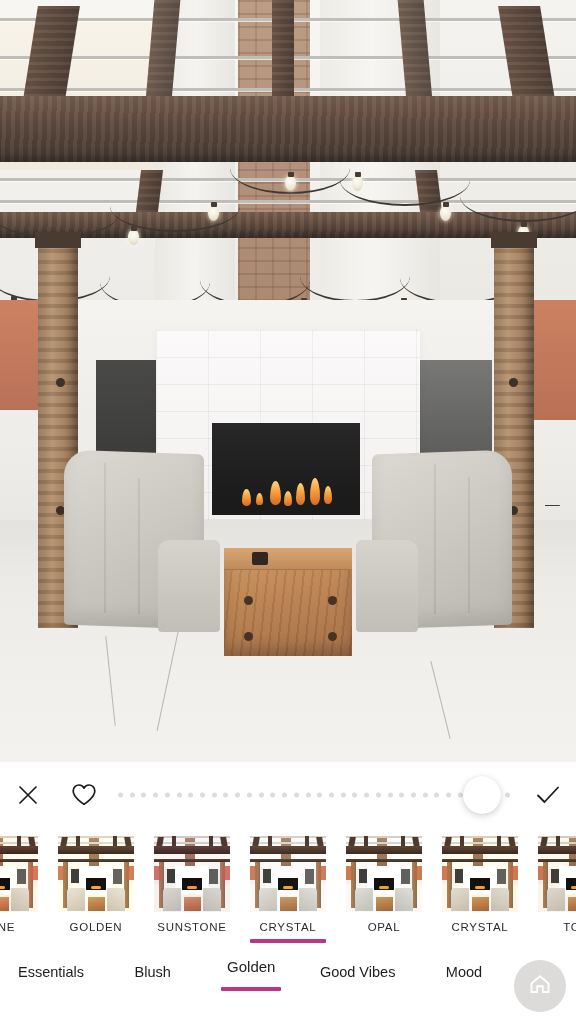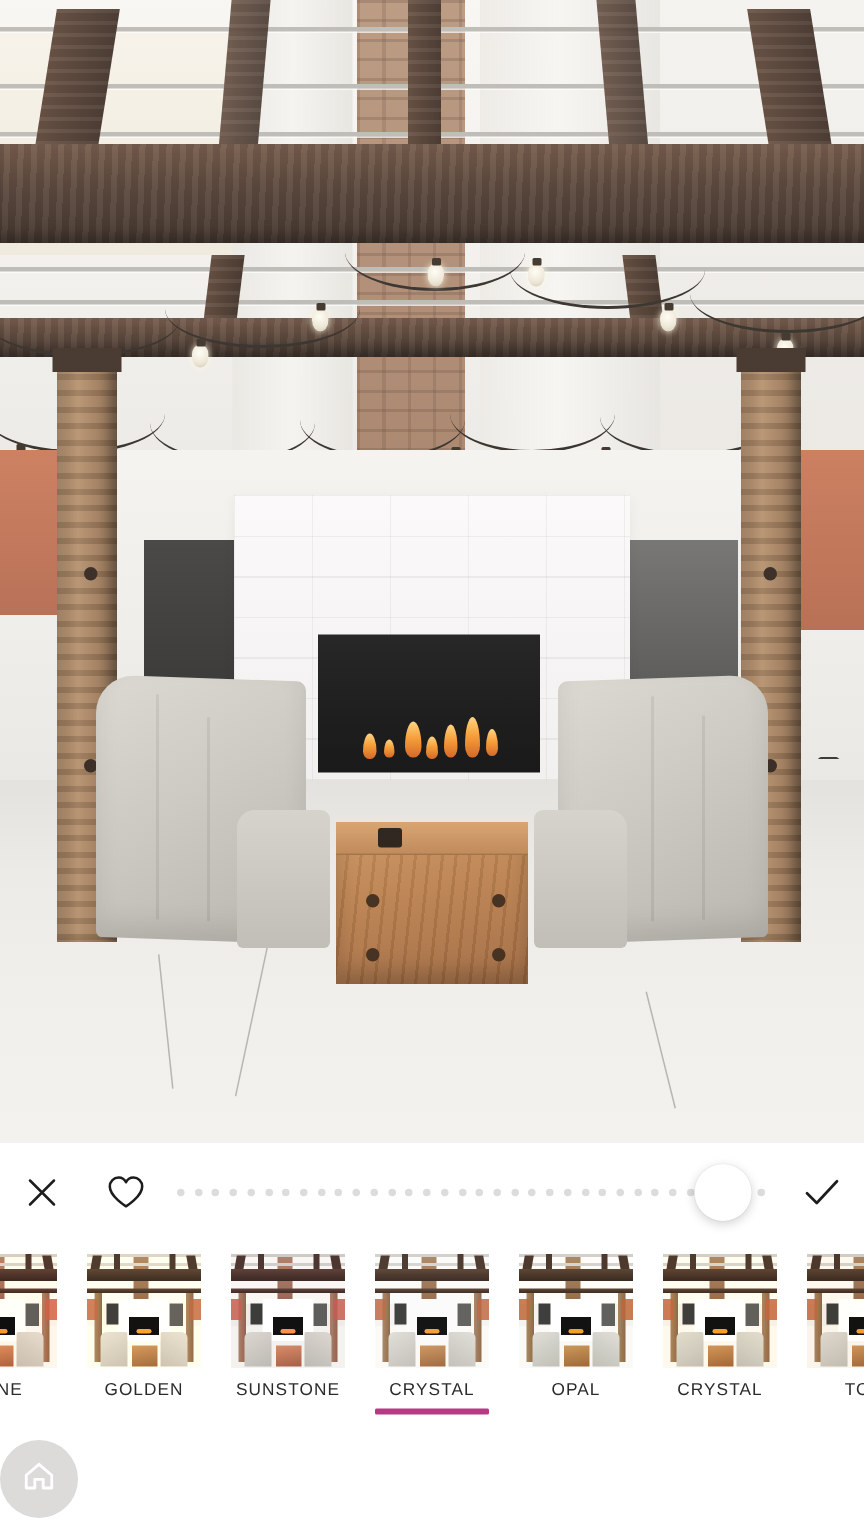--- a/index.html
+++ b/index.html
@@ -787,20 +787,42 @@
               <div style="position:absolute;left:30px;top:61px;width:17px;height:14px;background:linear-gradient(170deg,#c98f56,#9c6236)"></div>
             </div>
           </div>
           <div class="filter-label">TOP</div>
           <div class="filter-underline"></div>
         </div>
       </div>
   </div>
 
   <div class="tabbar">
+    <div class="tabs-scroll" id="tabs-scroll">
+        <div class="tab">
+          <div class="tab-label">Essentials</div>
+          <div class="tab-underline"></div>
+        </div>
+        <div class="tab">
+          <div class="tab-label">Blush</div>
+          <div class="tab-underline"></div>
+        </div>
+        <div class="tab active">
+          <div class="tab-label">Golden</div>
+          <div class="tab-underline" style="background: rgb(187, 54, 131);"></div>
+        </div>
+        <div class="tab">
+          <div class="tab-label">Good Vibes</div>
+          <div class="tab-underline"></div>
+        </div>
+        <div class="tab">
+          <div class="tab-label">Mood</div>
+          <div class="tab-underline"></div>
+        </div>
+      </div>
     <div class="home-btn" style="background: rgb(220, 219, 217);">
       <span>
         <svg width="26" height="26" viewBox="0 0 26 26" aria-hidden="true">
           <path d="M4.5 12.5 L13 5.2 L21.5 12.5 L21.5 21 L15.8 21 L15.8 15.2
                    L10.2 15.2 L10.2 21 L4.5 21 Z" stroke="#ffffff" stroke-width="1.9" fill="none" stroke-linejoin="round" stroke-linecap="round"></path>
         </svg>
       </span>
     </div>
   </div>
 

